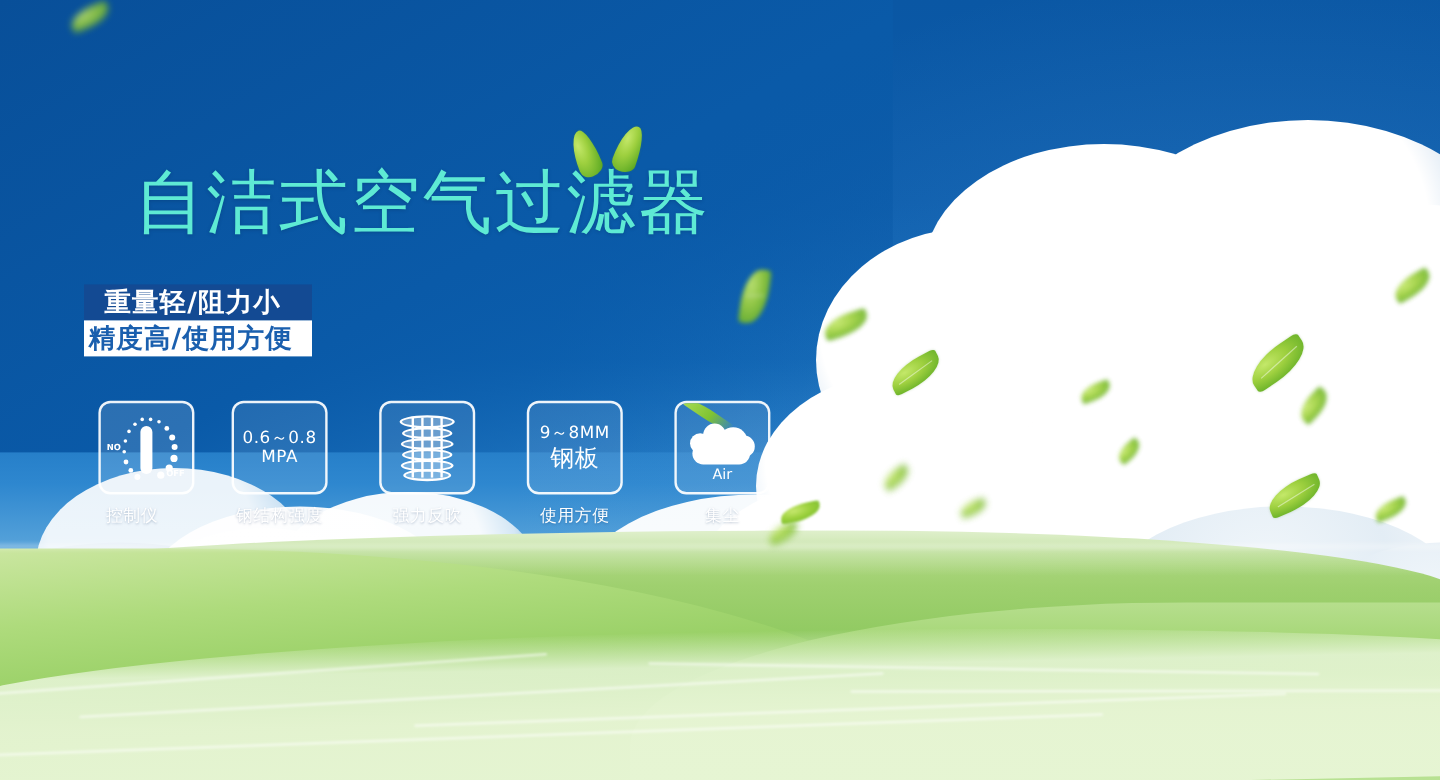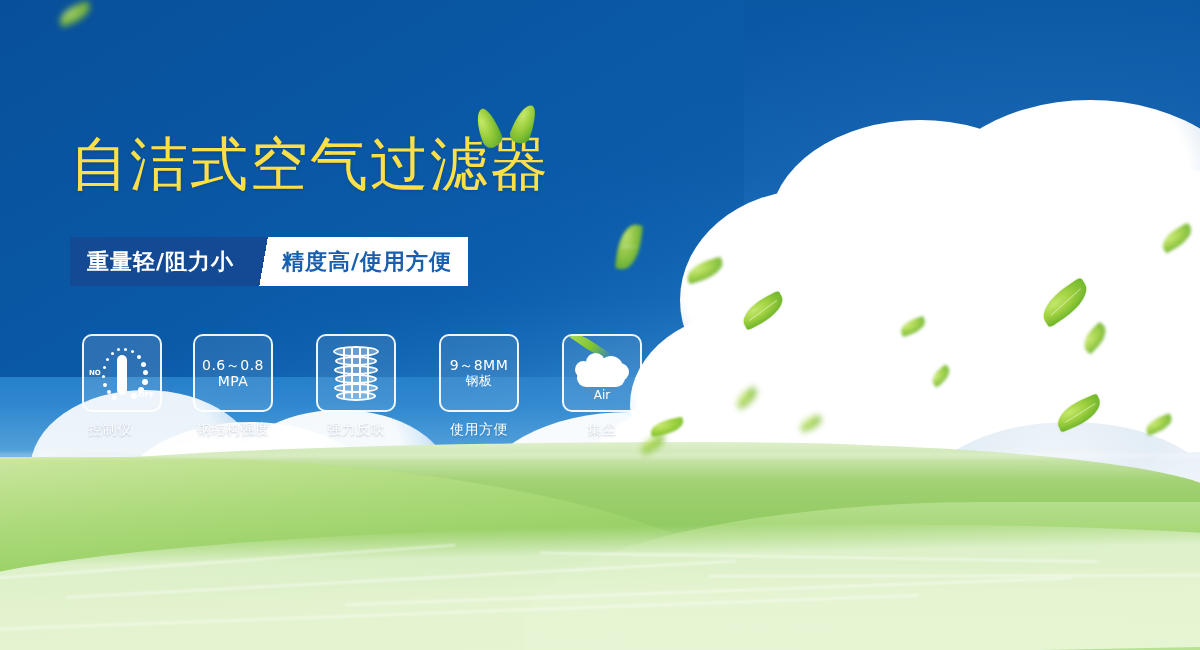--- a/index.html
+++ b/index.html
@@ -92,37 +92,38 @@
   .leaf .vein {
     position: absolute; left: 14%; top: 48%; width: 74%; height: 1px;
     background: rgba(255,255,255,0.45); transform: rotate(-8deg);
   }
 
   
   #title-block { position: absolute; left: 70px; top: 140px; }
   .main-title {
     font-size: 58px;
     line-height: 1;
-    color: #fde047;
+    color: #5eead4;
     letter-spacing: 2px;
     font-weight: 300;
-    font-family: Liberation Mono, monospace;
+    font-family: Liberation Sans, sans-serif;
     text-shadow: 0 1px 3px rgba(0,30,70,0.25);
     white-space: nowrap;
+    margin-left: 42px;
   }
   .sprout { position: absolute; left: 400px; top: -40px; width: 80px; height: 54px; }
   .sprout .leaf {
     width: 20px; height: 40px;
     border-radius: 58% 42% 58% 42% / 80% 80% 20% 20%;
   }
 
   
   #subtitle-bar {
     position: absolute; left: 70px; top: 237px;
-    height: 49px; display: flex; align-items: stretch;
+    height: 68px; display: flex; align-items: stretch; flex-direction: column;
   }
   .sub-dark {
     background: #134a93;
     color: #ffffff;
     font-size: 22px; font-weight: bold;
     display: flex; align-items: center;
     padding: 0 18px 0 17px;
     letter-spacing: 1px;
     font-family: "DejaVu Sans", "Liberation Sans", sans-serif;
   }
@@ -155,21 +156,21 @@
     display: flex; flex-direction: column;
     align-items: center; justify-content: center;
     overflow: hidden;
   }
   .feature-box.filled { background: rgba(255,255,255,0.14); margin-left: 12px; }
   .fb-text {
     color: #ffffff; font-size: 14px; line-height: 1.15;
     font-family: "DejaVu Sans", "Liberation Sans", sans-serif;
     letter-spacing: .5px; white-space: nowrap;
   }
-  .fb-text.cn { font-size: 13px; }
+  .fb-text.cn { font-size: 20px; }
   .feature-caption {
     margin-top: 9px; color: #ffffff; font-size: 14px;
     font-family: "DejaVu Sans", "Liberation Sans", sans-serif;
     white-space: nowrap; letter-spacing: .5px;
     text-shadow: 0 1px 2px rgba(0,40,90,0.28);
   }
 
   
   .gauge { position: relative; width: 62px; height: 60px; }
   .gauge .dot {

